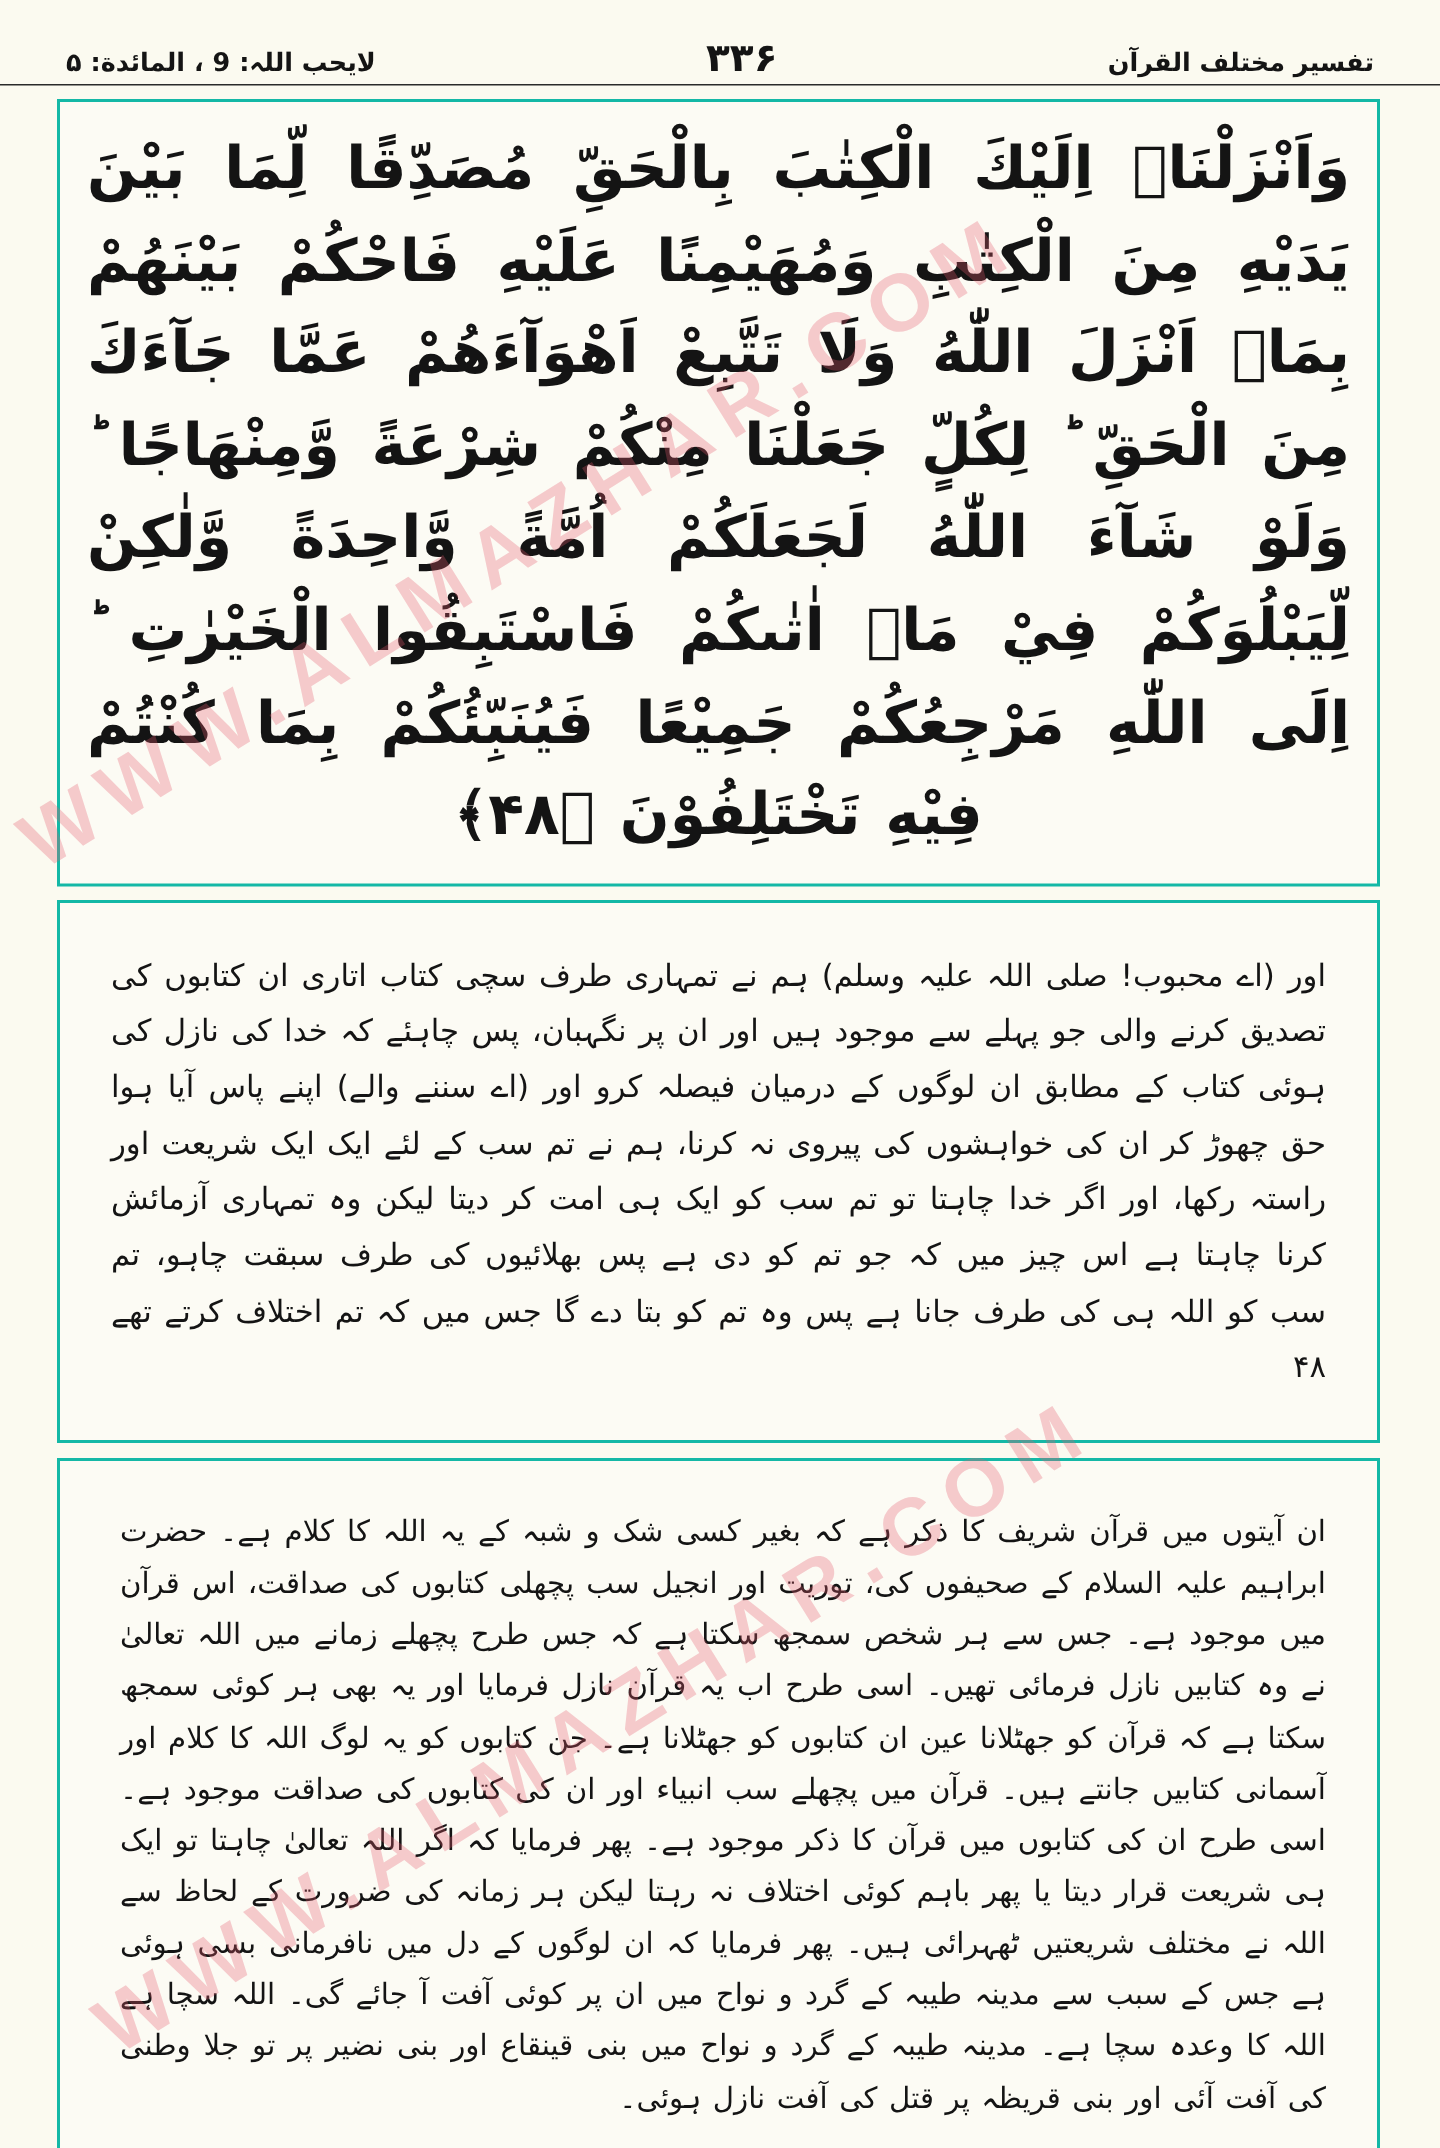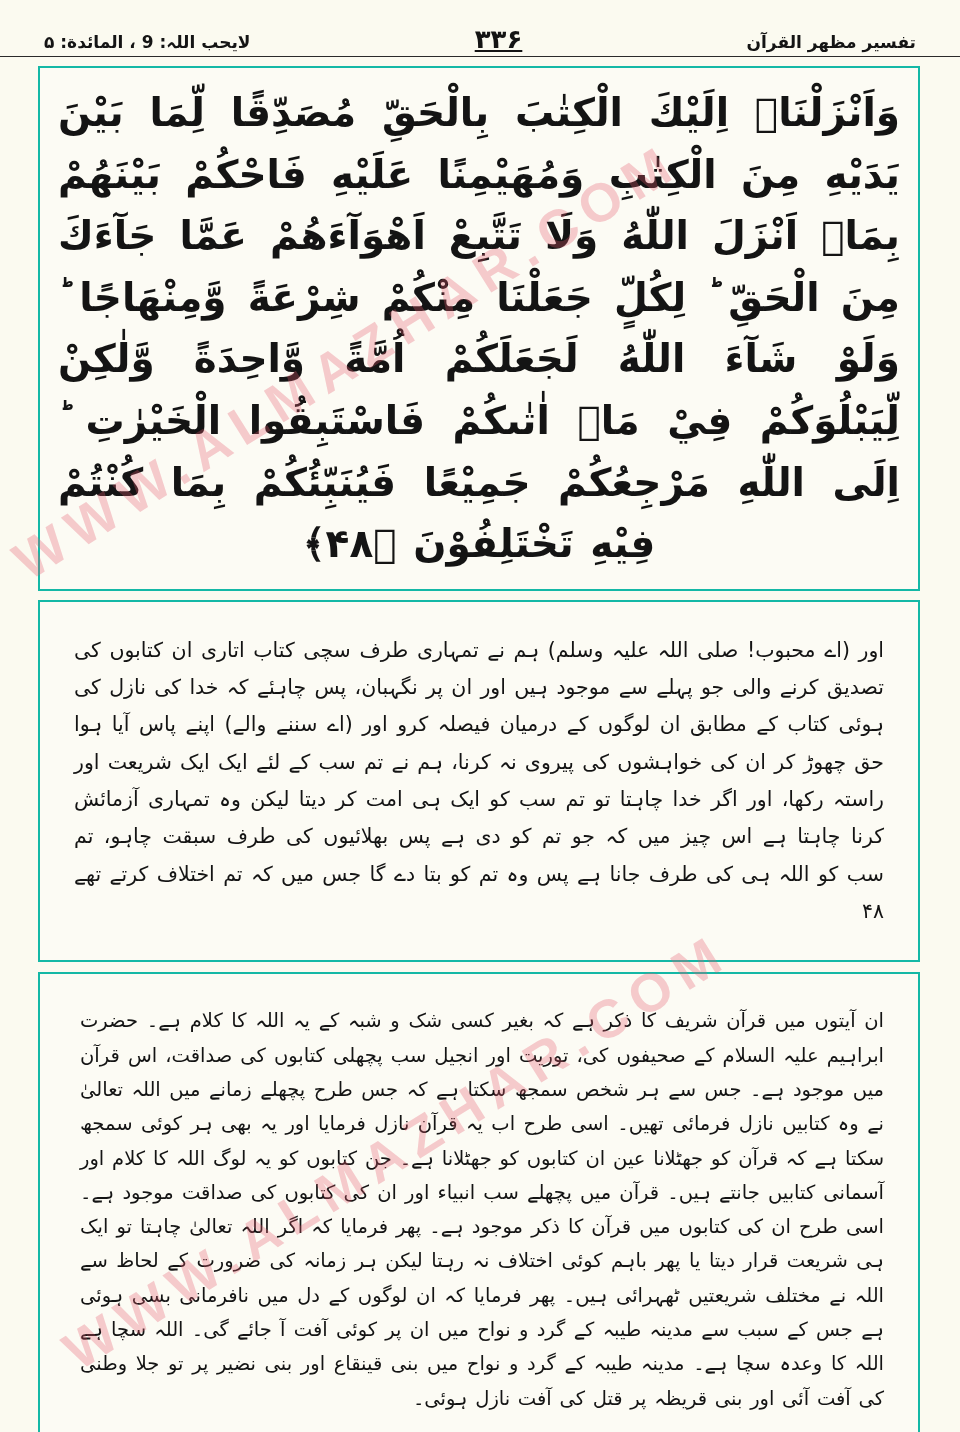--- a/index.html
+++ b/index.html
@@ -30,21 +30,20 @@
   }
   .hdr-side {
     font-size: 17px;
     font-weight: bold;
     white-space: nowrap;
   }
   .hdr-page-no {
     font-size: 26px;
     font-weight: bold;
     transform: translateY(2px);
-    text-decoration: underline;
   }
   
   .text-box {
     margin: 9px 40px 0 38px;
     border: 2px solid #14b8a6;
     padding: 14px 18px;
     background: rgba(255,255,255,0.25);
   }
   .arabic-box { min-height: 496px; display: flex; align-items: center; }
   .arabic-verse {
@@ -96,21 +95,21 @@
 </style>
 </head>
 <body>
 
 <div class="page">
 
   <div class="watermark wm-1">WWW.ALMAZHAR.COM</div>
   <div class="watermark wm-2">WWW.ALMAZHAR.COM</div>
 
   <header class="page-header">
-    <span class="hdr-side">تفسير مظهر القرآن</span>
+    <span class="hdr-side">تفسير مختلف القرآن</span>
     <span class="hdr-page-no">۳۳۶</span>
     <span class="hdr-side">لایحب اللہ: 9 ، المائدة: ۵</span>
   </header>
 
   <section class="text-box arabic-box">
     <p class="arabic-verse">وَاَنْزَلْنَاۤ اِلَيْكَ الْكِتٰبَ بِالْحَقِّ مُصَدِّقًا لِّمَا بَيْنَ يَدَيْهِ مِنَ الْكِتٰبِ وَمُهَيْمِنًا عَلَيْهِ فَاحْكُمْ بَيْنَهُمْ بِمَاۤ اَنْزَلَ اللّٰهُ وَلَا تَتَّبِعْ اَهْوَآءَهُمْ عَمَّا جَآءَكَ مِنَ الْحَقِّ ؕ لِكُلٍّ جَعَلْنَا مِنْكُمْ شِرْعَةً وَّمِنْهَاجًا ؕ وَلَوْ شَآءَ اللّٰهُ لَجَعَلَكُمْ اُمَّةً وَّاحِدَةً وَّلٰكِنْ لِّيَبْلُوَكُمْ فِيْ مَاۤ اٰتٰىكُمْ فَاسْتَبِقُوا الْخَيْرٰتِ ؕ اِلَى اللّٰهِ مَرْجِعُكُمْ جَمِيْعًا فَيُنَبِّئُكُمْ بِمَا كُنْتُمْ فِيْهِ تَخْتَلِفُوْنَ ﴿۴۸﴾</p>
   </section>
 
   <section class="text-box translation-box">
     <p class="urdu-text">اور (اے محبوب! صلی اللہ علیہ وسلم) ہم نے تمہاری طرف سچی کتاب اتاری ان کتابوں کی تصدیق کرنے والی جو پہلے سے موجود ہیں اور ان پر نگہبان، پس چاہئے کہ خدا کی نازل کی ہوئی کتاب کے مطابق ان لوگوں کے درمیان فیصلہ کرو اور (اے سننے والے) اپنے پاس آیا ہوا حق چھوڑ کر ان کی خواہشوں کی پیروی نہ کرنا، ہم نے تم سب کے لئے ایک ایک شریعت اور راستہ رکھا، اور اگر خدا چاہتا تو تم سب کو ایک ہی امت کر دیتا لیکن وہ تمہاری آزمائش کرنا چاہتا ہے اس چیز میں کہ جو تم کو دی ہے پس بھلائیوں کی طرف سبقت چاہو، تم سب کو اللہ ہی کی طرف جانا ہے پس وہ تم کو بتا دے گا جس میں کہ تم اختلاف کرتے تھے ۴۸</p>

